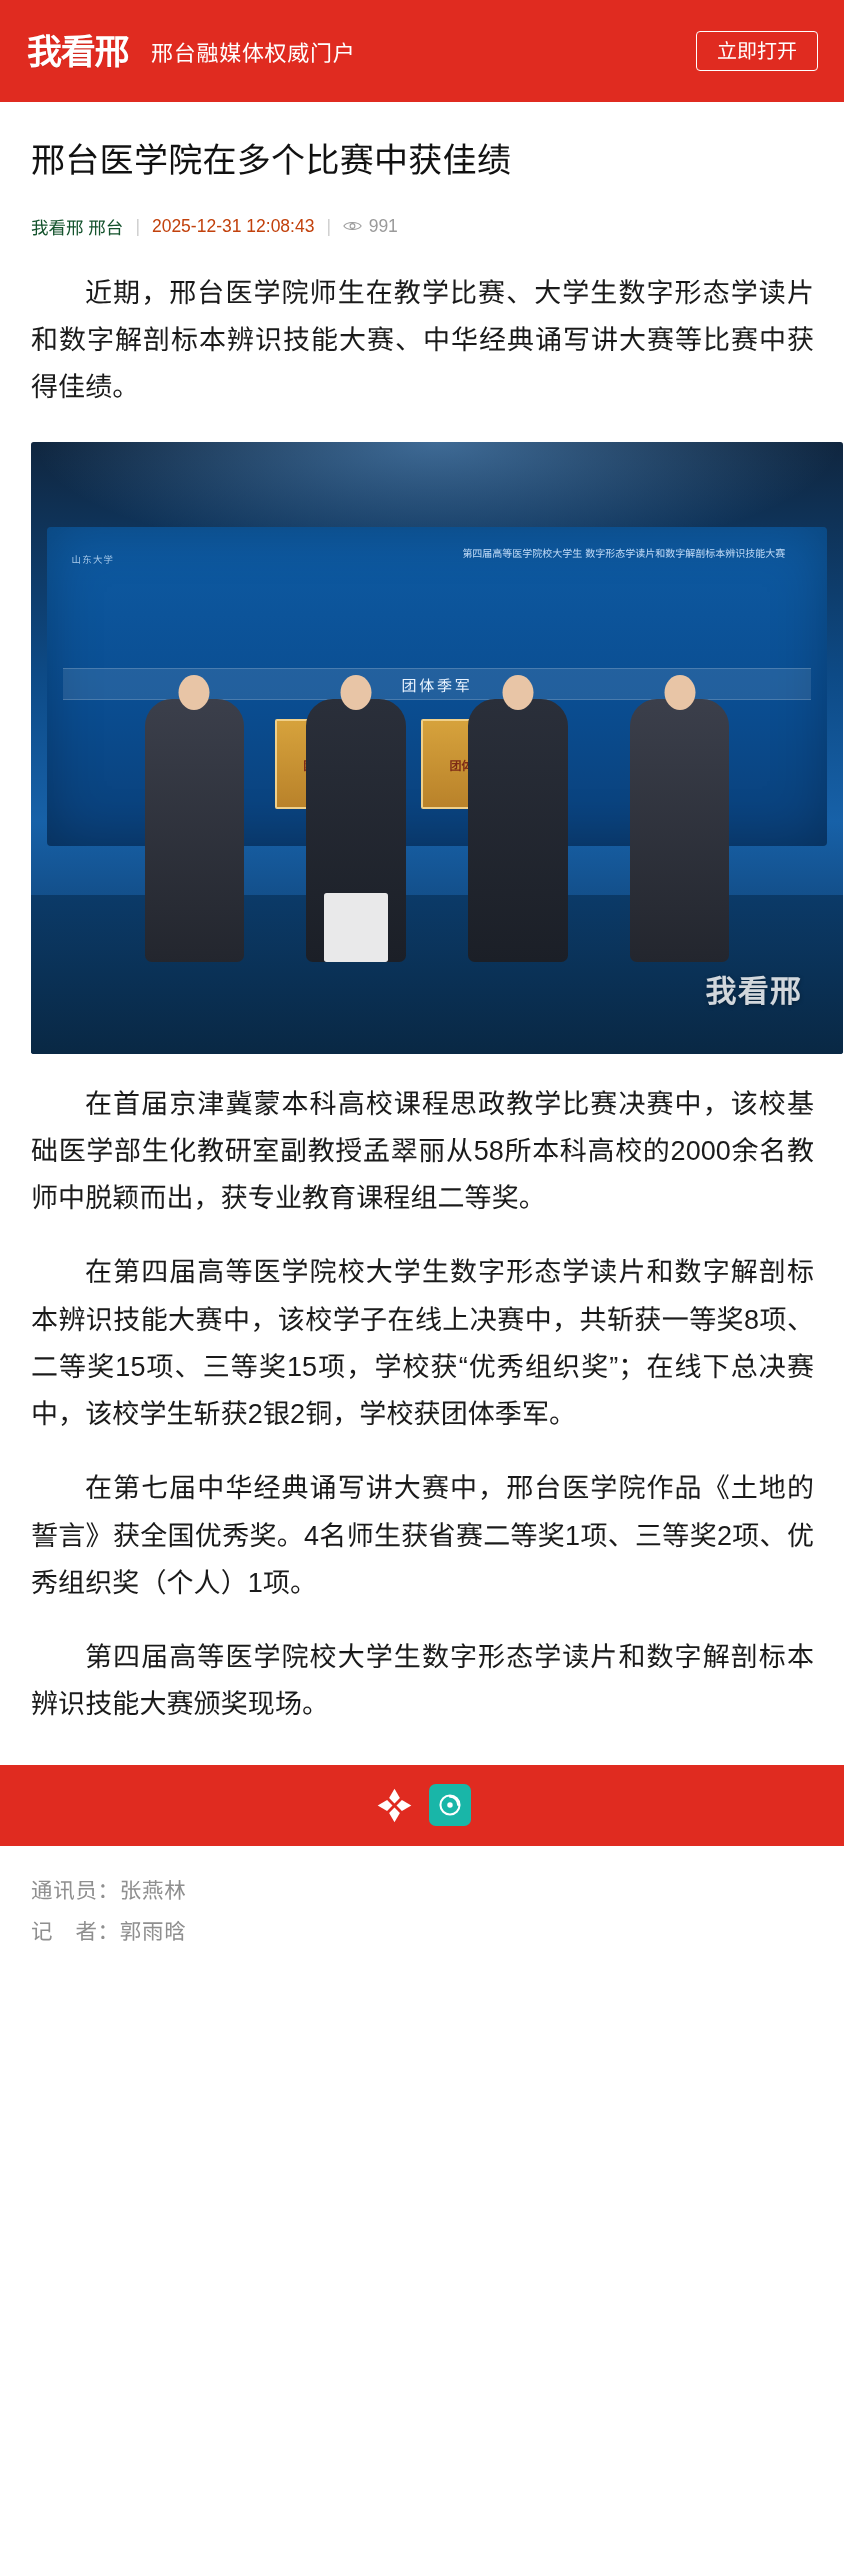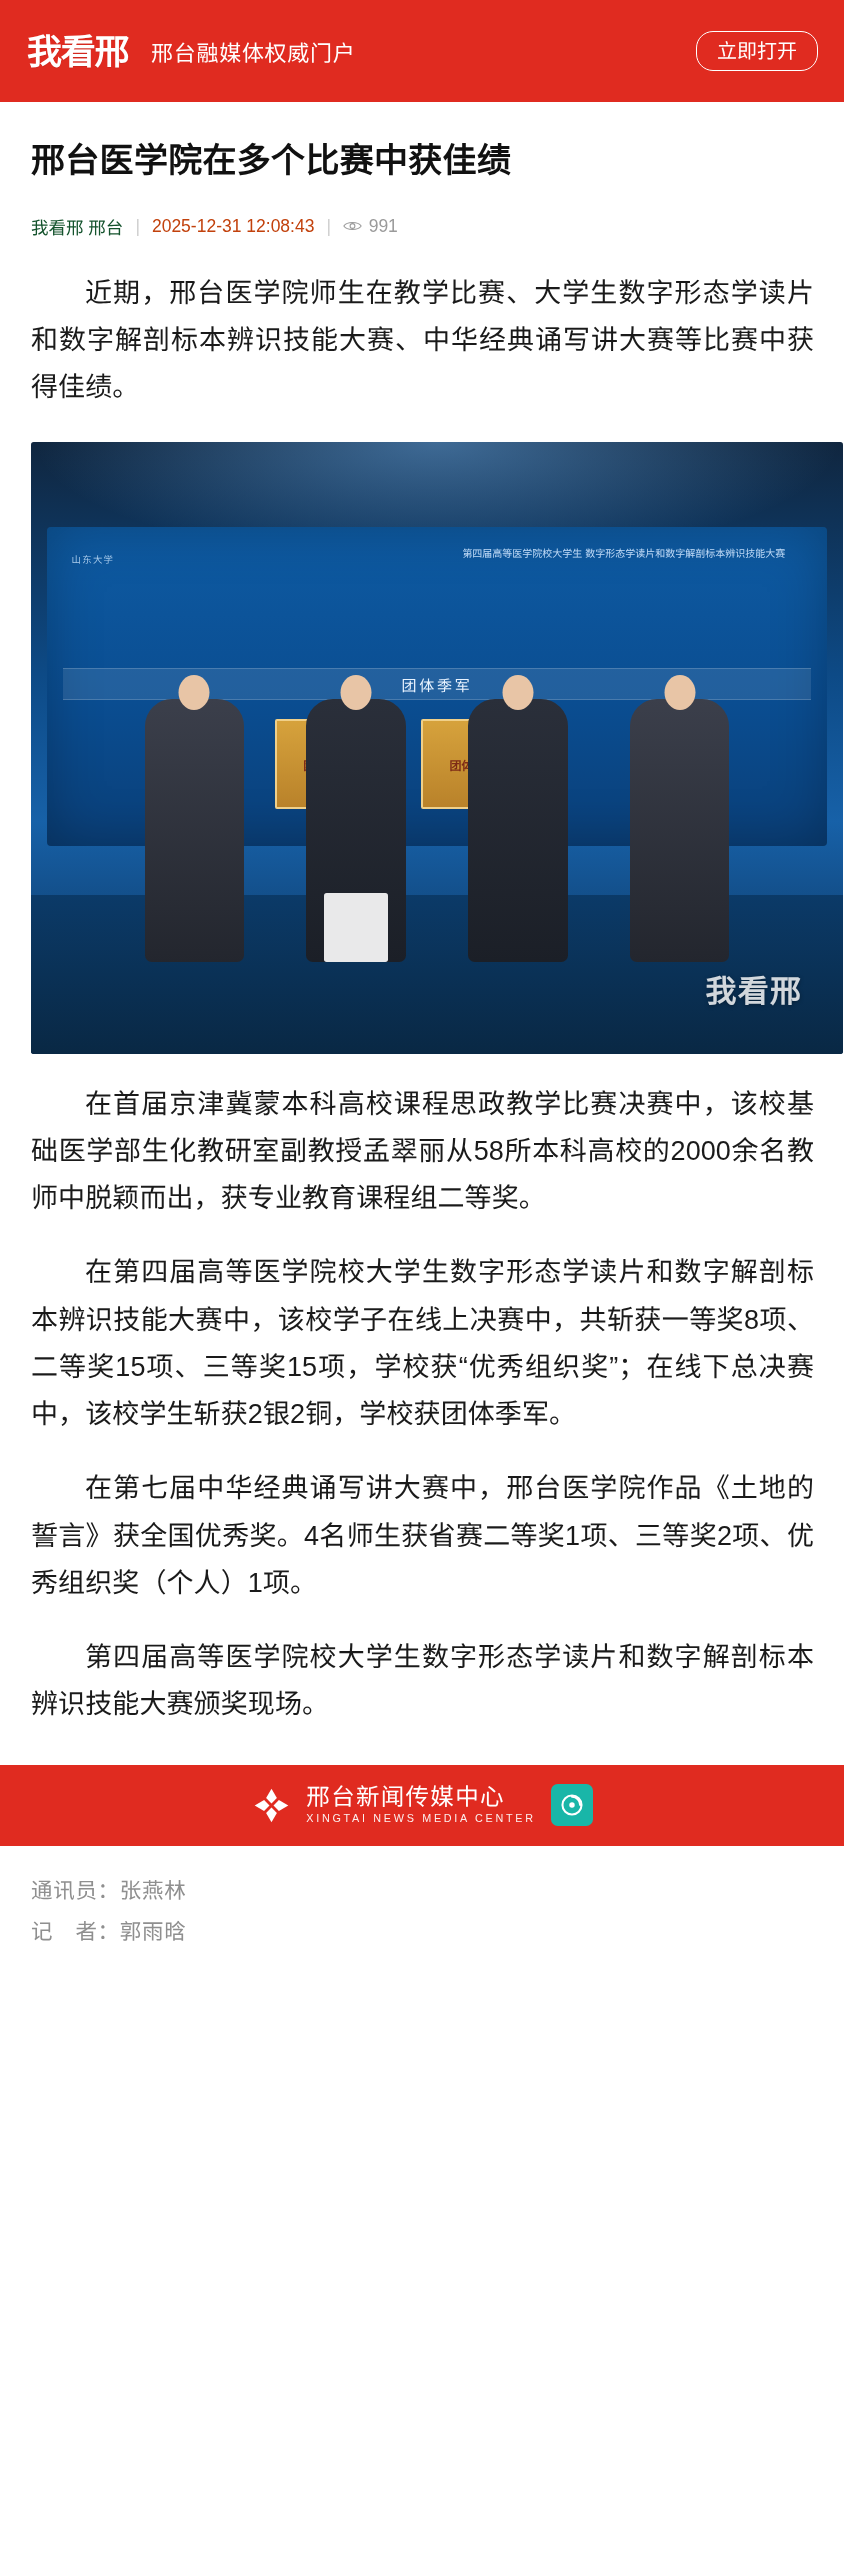--- a/index.html
+++ b/index.html
@@ -41,39 +41,39 @@
   .brand-slogan {
     color: #ffffff;
     font-size: 22px;
     letter-spacing: 0.7px;
     flex: 1 1 auto;
     white-space: nowrap;
   }
   .open-btn {
     flex: 0 0 auto;
     border: 1.3px solid #ffffff;
-    border-radius: 17px;
+    border-radius: 4px;
     color: #ffffff;
     background: transparent;
     font-size: 20px;
     padding: 9.4px 20px;
     line-height: 1;
     cursor: pointer;
     font-family: "Liberation Sans", sans-serif;
     white-space: nowrap;
   }
 
   
   .article {
     padding: 0 31px;
     box-sizing: border-box;
   }
   .headline {
     font-size: 34px;
-    font-weight: bold;
+    font-weight: normal;
     line-height: 1.35;
     color: #111111;
     margin: 36px 0 0 0;
     letter-spacing: 0.3px;
   }
 
   .meta {
     display: flex;
     align-items: center;
     color: #9a9a9a;
@@ -360,24 +360,20 @@
 
 <div class="footer-banner">
   <span class="fb-mark">
     <svg width="39" height="39" viewBox="0 0 58 58" aria-hidden="true">
       <path d="M29 4 L37 18 L29 26 L21 18 Z" fill="#ffffff"></path>
       <path d="M4 29 L18 21 L26 29 L18 37 Z" fill="#ffffff"></path>
       <path d="M54 29 L40 21 L32 29 L40 37 Z" fill="#ffffff"></path>
       <path d="M29 54 L21 40 L29 32 L37 40 Z" fill="#ffffff"></path>
     </svg>
   </span>
-  <span class="fb-text">
-    <span class="fb-cn">邢台新闻传媒中心</span>
-    <span class="fb-en">XINGTAI NEWS MEDIA CENTER</span>
-  </span>
   <span class="fb-badge">
     <svg width="30" height="30" viewBox="0 0 44 44" aria-hidden="true">
       <circle cx="22" cy="22" r="14" fill="none" stroke="#ffffff" stroke-width="3"></circle>
       <path d="M22 10 A12 12 0 0 1 34 22" fill="none" stroke="#ffffff" stroke-width="3" stroke-linecap="round"></path>
       <circle cx="22" cy="22" r="4" fill="#ffffff"></circle>
     </svg>
   </span>
 </div>
 
 <div class="byline">

